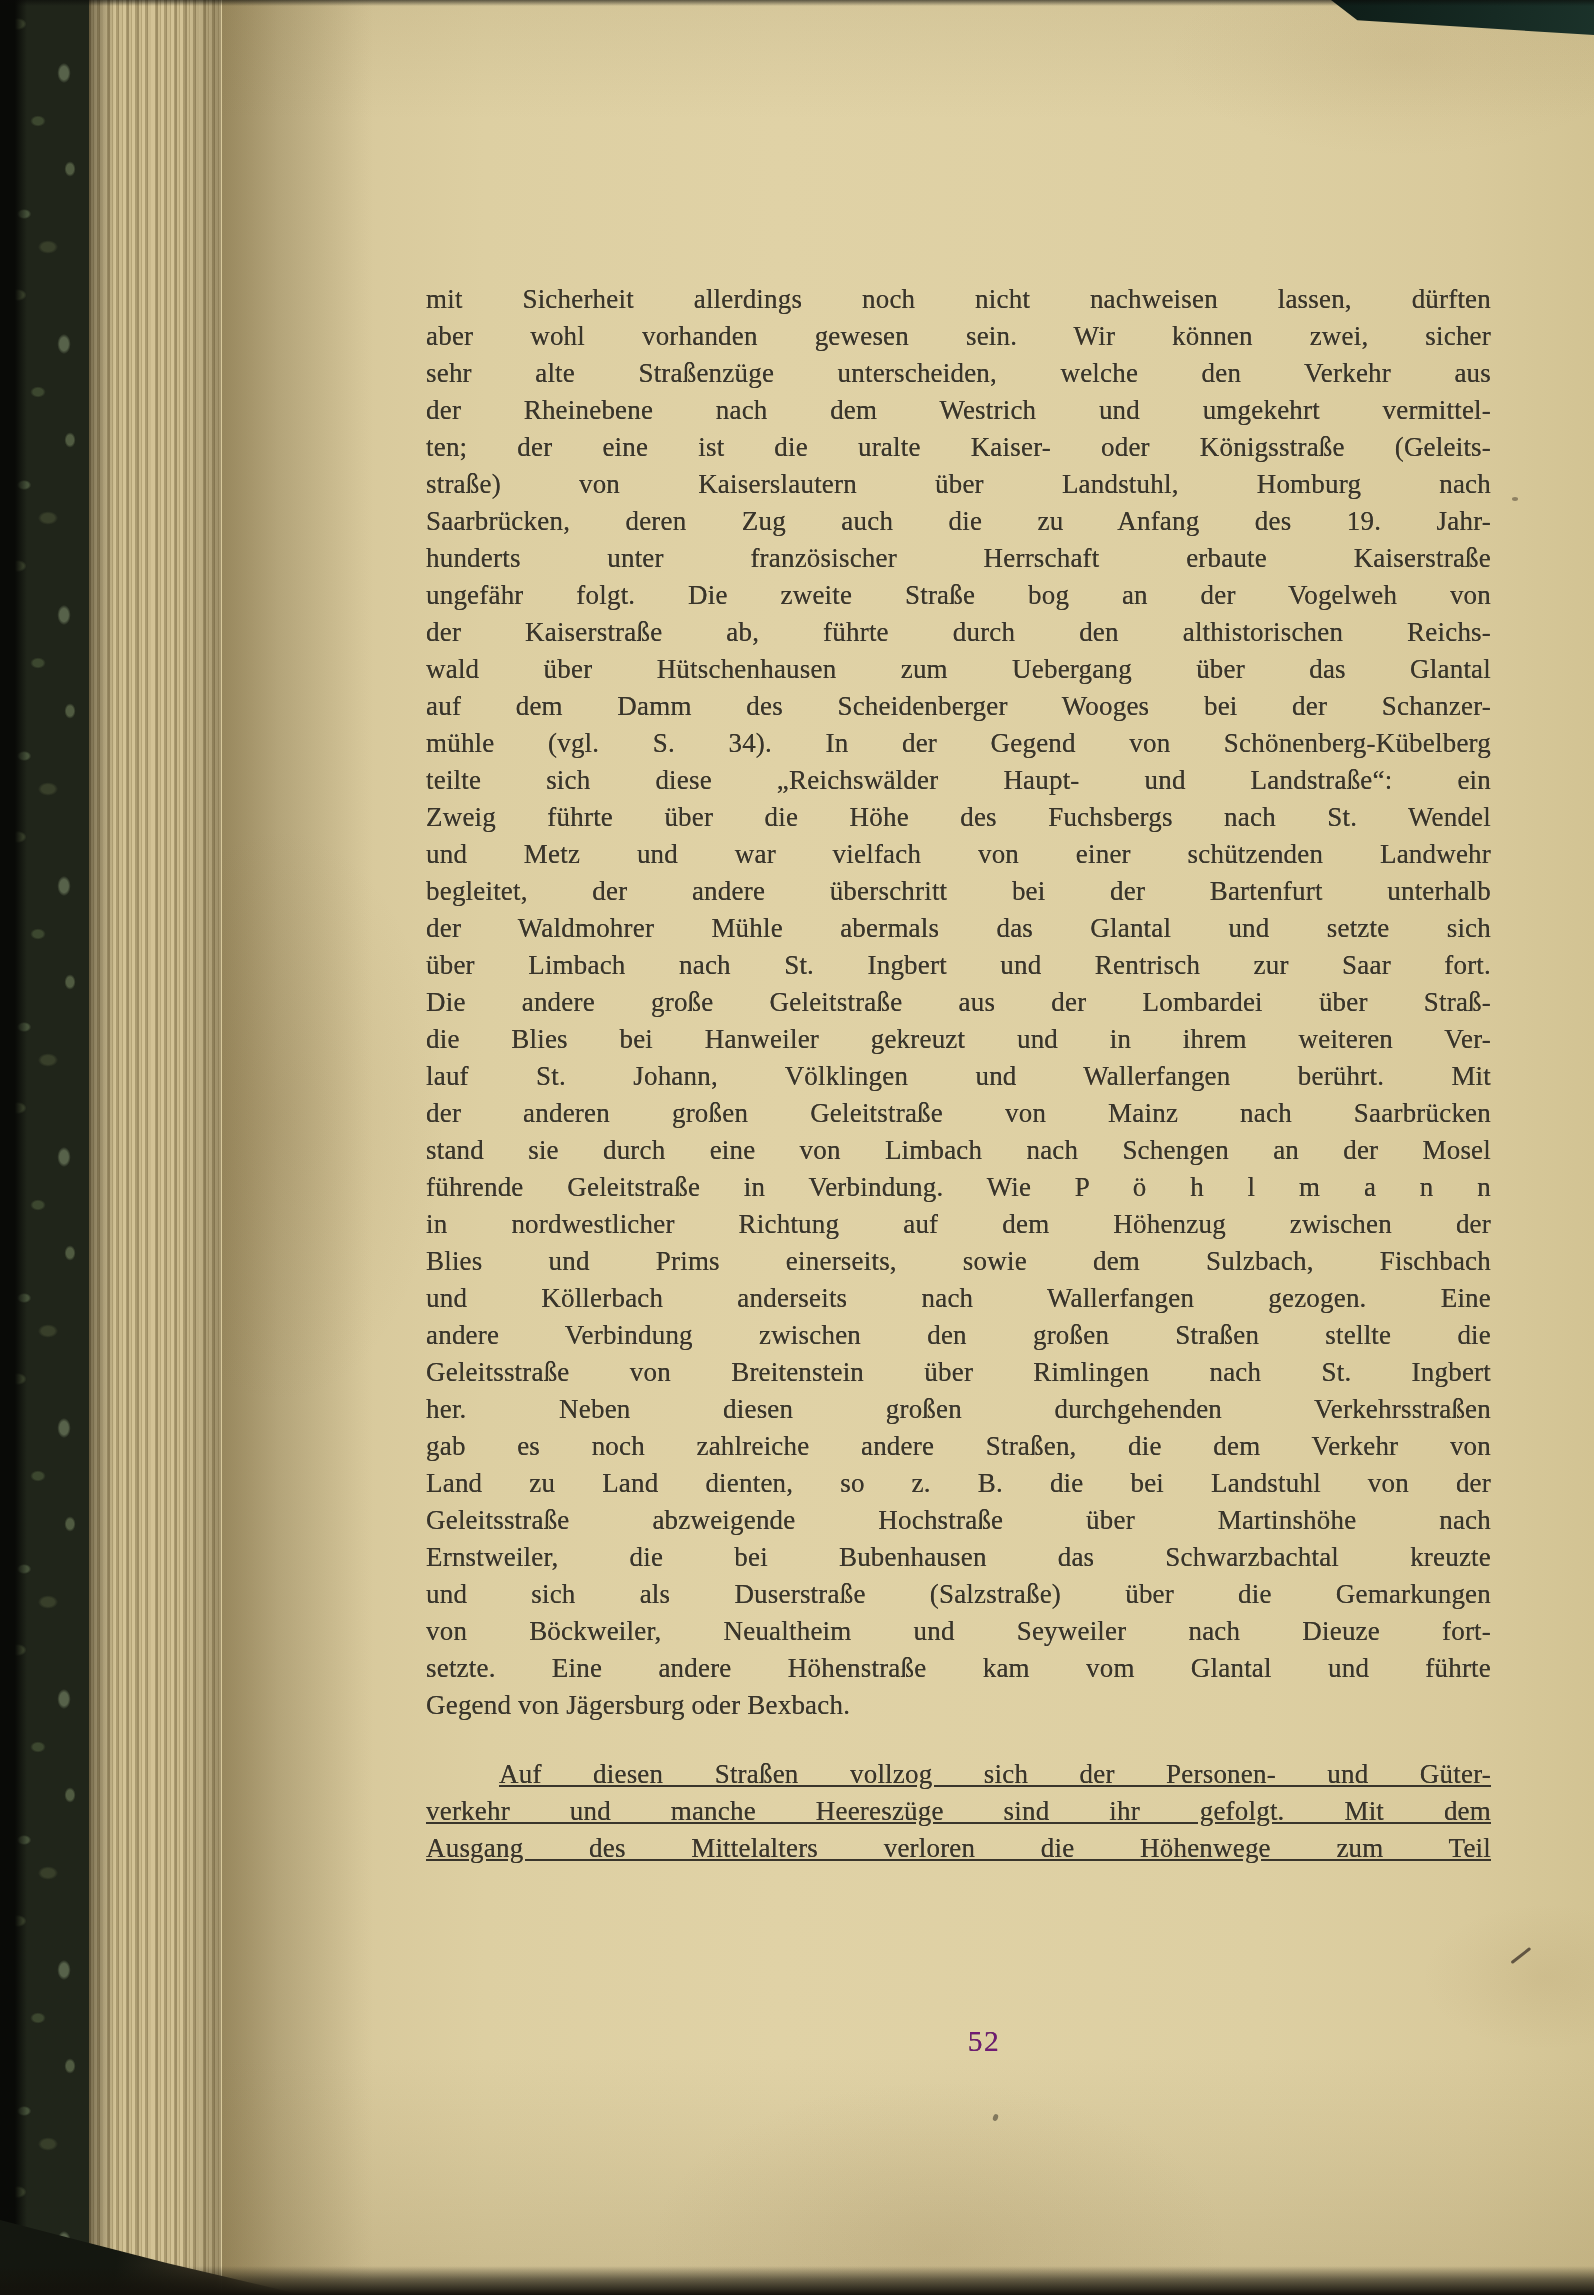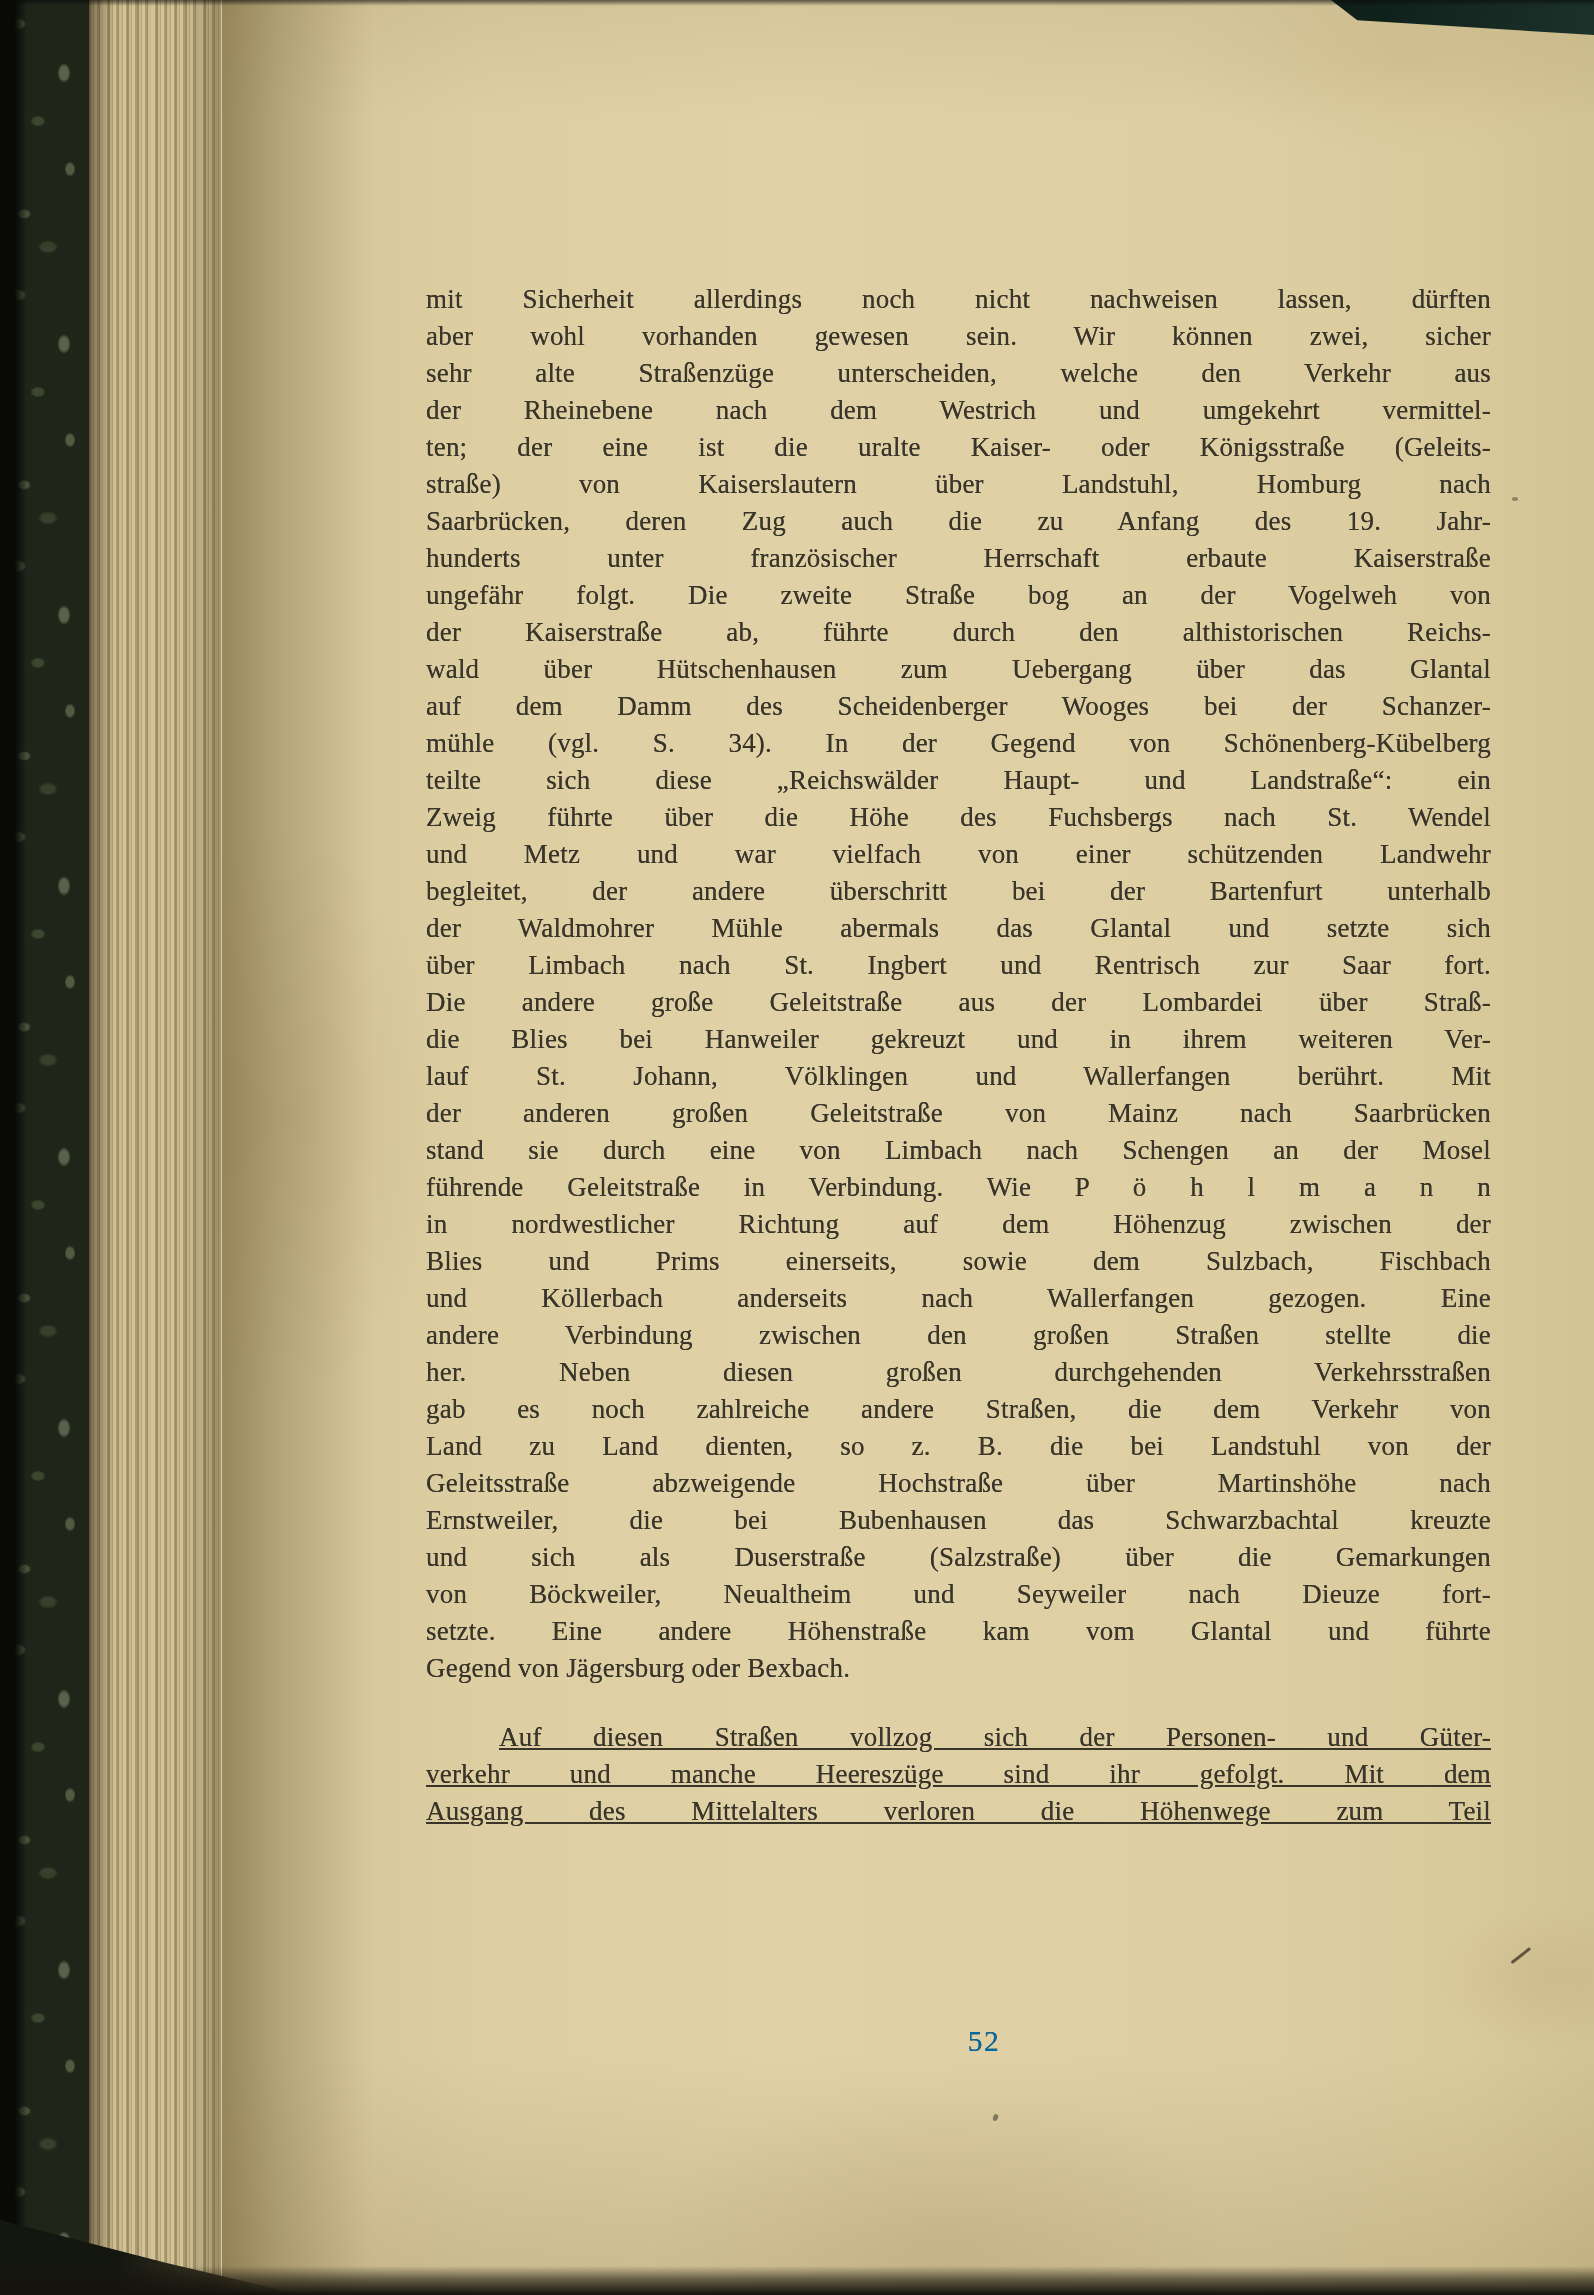--- a/index.html
+++ b/index.html
@@ -92,21 +92,21 @@
   .line{
     height:37px;line-height:37px;
     text-align:justify;text-align-last:justify;
     white-space:normal;
   }
   .line.short{text-align-last:left;}
   .line.indent{padding-left:73px;}
 
   .page-number{
     position:absolute;left:430px;top:2025px;width:1108px;
-    text-align:center;color:#0369a1;font-size:29.5px;letter-spacing:1.6px;
+    text-align:center;color:#701a75;font-size:29.5px;letter-spacing:1.6px;
     text-shadow:0 0 0.4px rgba(57,53,43,.85);
   }
 
   
   .mark-slash{
     position:absolute;left:1509px;top:1954px;width:24px;height:3.2px;
     background:#54493a;border-radius:1.6px;transform:rotate(-38deg);opacity:.9;
   }
   .speck-a{
     position:absolute;left:1512px;top:497px;width:6.4px;height:4px;
@@ -155,20 +155,21 @@
         <div class="line">Die andere große Geleitstraße aus der Lombardei über Straß-</div>
         <div class="line">die Blies bei Hanweiler gekreuzt und in ihrem weiteren Ver-</div>
         <div class="line">lauf St. Johann, Völklingen und Wallerfangen berührt. Mit</div>
         <div class="line">der anderen großen Geleitstraße von Mainz nach Saarbrücken</div>
         <div class="line">stand sie durch eine von Limbach nach Schengen an der Mosel</div>
         <div class="line">führende Geleitstraße in Verbindung. Wie P ö h l m a n n</div>
         <div class="line">in nordwestlicher Richtung auf dem Höhenzug zwischen der</div>
         <div class="line">Blies und Prims einerseits, sowie dem Sulzbach, Fischbach</div>
         <div class="line">und Köllerbach anderseits nach Wallerfangen gezogen. Eine</div>
         <div class="line">andere Verbindung zwischen den großen Straßen stellte die</div>
+        <div class="line">Geleitsstraße von Breitenstein über Rimlingen nach St. Ingbert</div>
         <div class="line">her. Neben diesen großen durchgehenden Verkehrsstraßen</div>
         <div class="line">gab es noch zahlreiche andere Straßen, die dem Verkehr von</div>
         <div class="line">Land zu Land dienten, so z. B. die bei Landstuhl von der</div>
         <div class="line">Geleitsstraße abzweigende Hochstraße über Martinshöhe nach</div>
         <div class="line">Ernstweiler, die bei Bubenhausen das Schwarzbachtal kreuzte</div>
         <div class="line">und sich als Duserstraße (Salzstraße) über die Gemarkungen</div>
         <div class="line">von Böckweiler, Neualtheim und Seyweiler nach Dieuze fort-</div>
         <div class="line">setzte. Eine andere Höhenstraße kam vom Glantal und führte</div>
         <div class="line short">Gegend von Jägersburg oder Bexbach.</div>
       </div>

